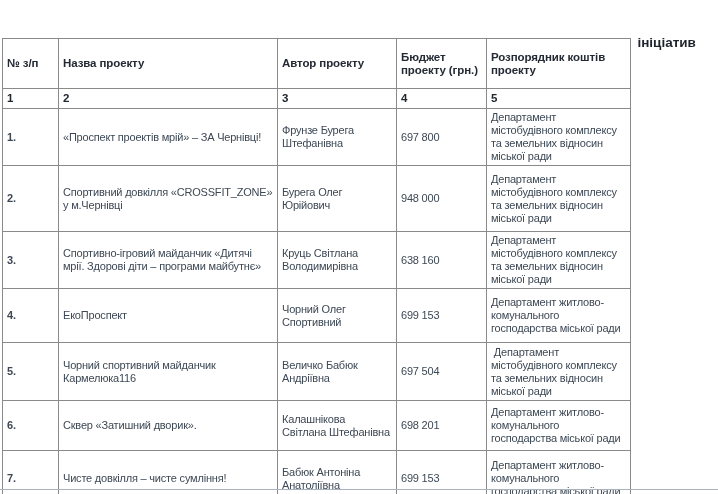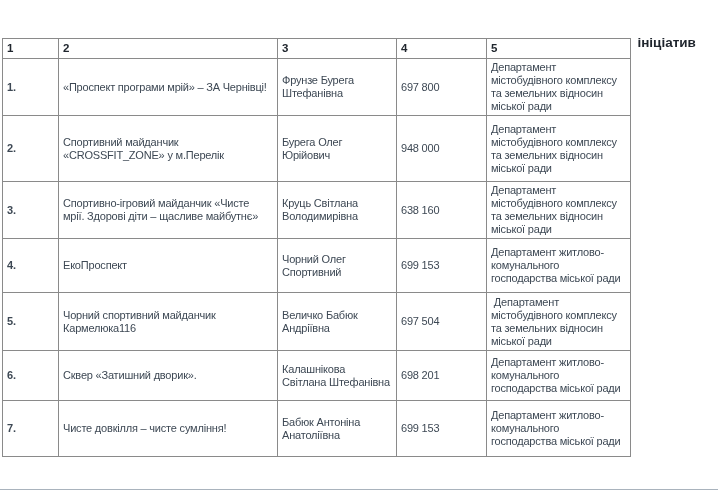--- a/index.html
+++ b/index.html
@@ -88,45 +88,52 @@
 
   <table class="projects">
     <colgroup>
       <col style="width:56px">
       <col style="width:219px">
       <col style="width:119px">
       <col style="width:90px">
       <col style="width:144px">
     </colgroup>
     <tbody>
+      <tr class="header-row">
+        <td>№ з/п</td>
+        <td>Назва проекту</td>
+        <td>Автор проекту</td>
+        <td>Бюджет проекту (грн.)</td>
+        <td>Розпорядник коштів проекту</td>
+      </tr>
       <tr class="colnum-row">
         <td>1</td>
         <td>2</td>
         <td>3</td>
         <td>4</td>
         <td>5</td>
       </tr>
 
       <tr class="row-0">
         <td class="cell-rownum">1.</td>
-        <td>«Проспект програми мрій» – ЗА Чернівці!</td>
+        <td>«Проспект проектів мрій» – ЗА Чернівці!</td>
         <td>Фрунзе Бурега Штефанівна</td>
         <td>697 800</td>
         <td>Департамент містобудівного комплексу та земельних відносин міської ради</td>
       </tr>
       <tr class="row-1">
         <td class="cell-rownum">2.</td>
-        <td>Спортивний майданчик «CROSSFIT_ZONE» у м.Перелік</td>
+        <td>Спортивний довкілля «CROSSFIT_ZONE» у м.Чернівці</td>
         <td>Бурега Олег Юрійович</td>
         <td>948 000</td>
         <td>Департамент містобудівного комплексу та земельних відносин міської ради</td>
       </tr>
       <tr class="row-2">
         <td class="cell-rownum">3.</td>
-        <td>Спортивно-ігровий майданчик «Чисте мрії. Здорові діти – щасливе майбутнє»</td>
+        <td>Спортивно-ігровий майданчик «Дитячі мрії. Здорові діти – програми майбутнє»</td>
         <td>Круць Світлана Володимирівна</td>
         <td>638 160</td>
         <td>Департамент містобудівного комплексу та земельних відносин міської ради</td>
       </tr>
       <tr class="row-3">
         <td class="cell-rownum">4.</td>
         <td>ЕкоПроспект</td>
         <td>Чорний Олег Спортивний</td>
         <td>699 153</td>
         <td>Департамент житлово-комунального господарства міської ради</td>

